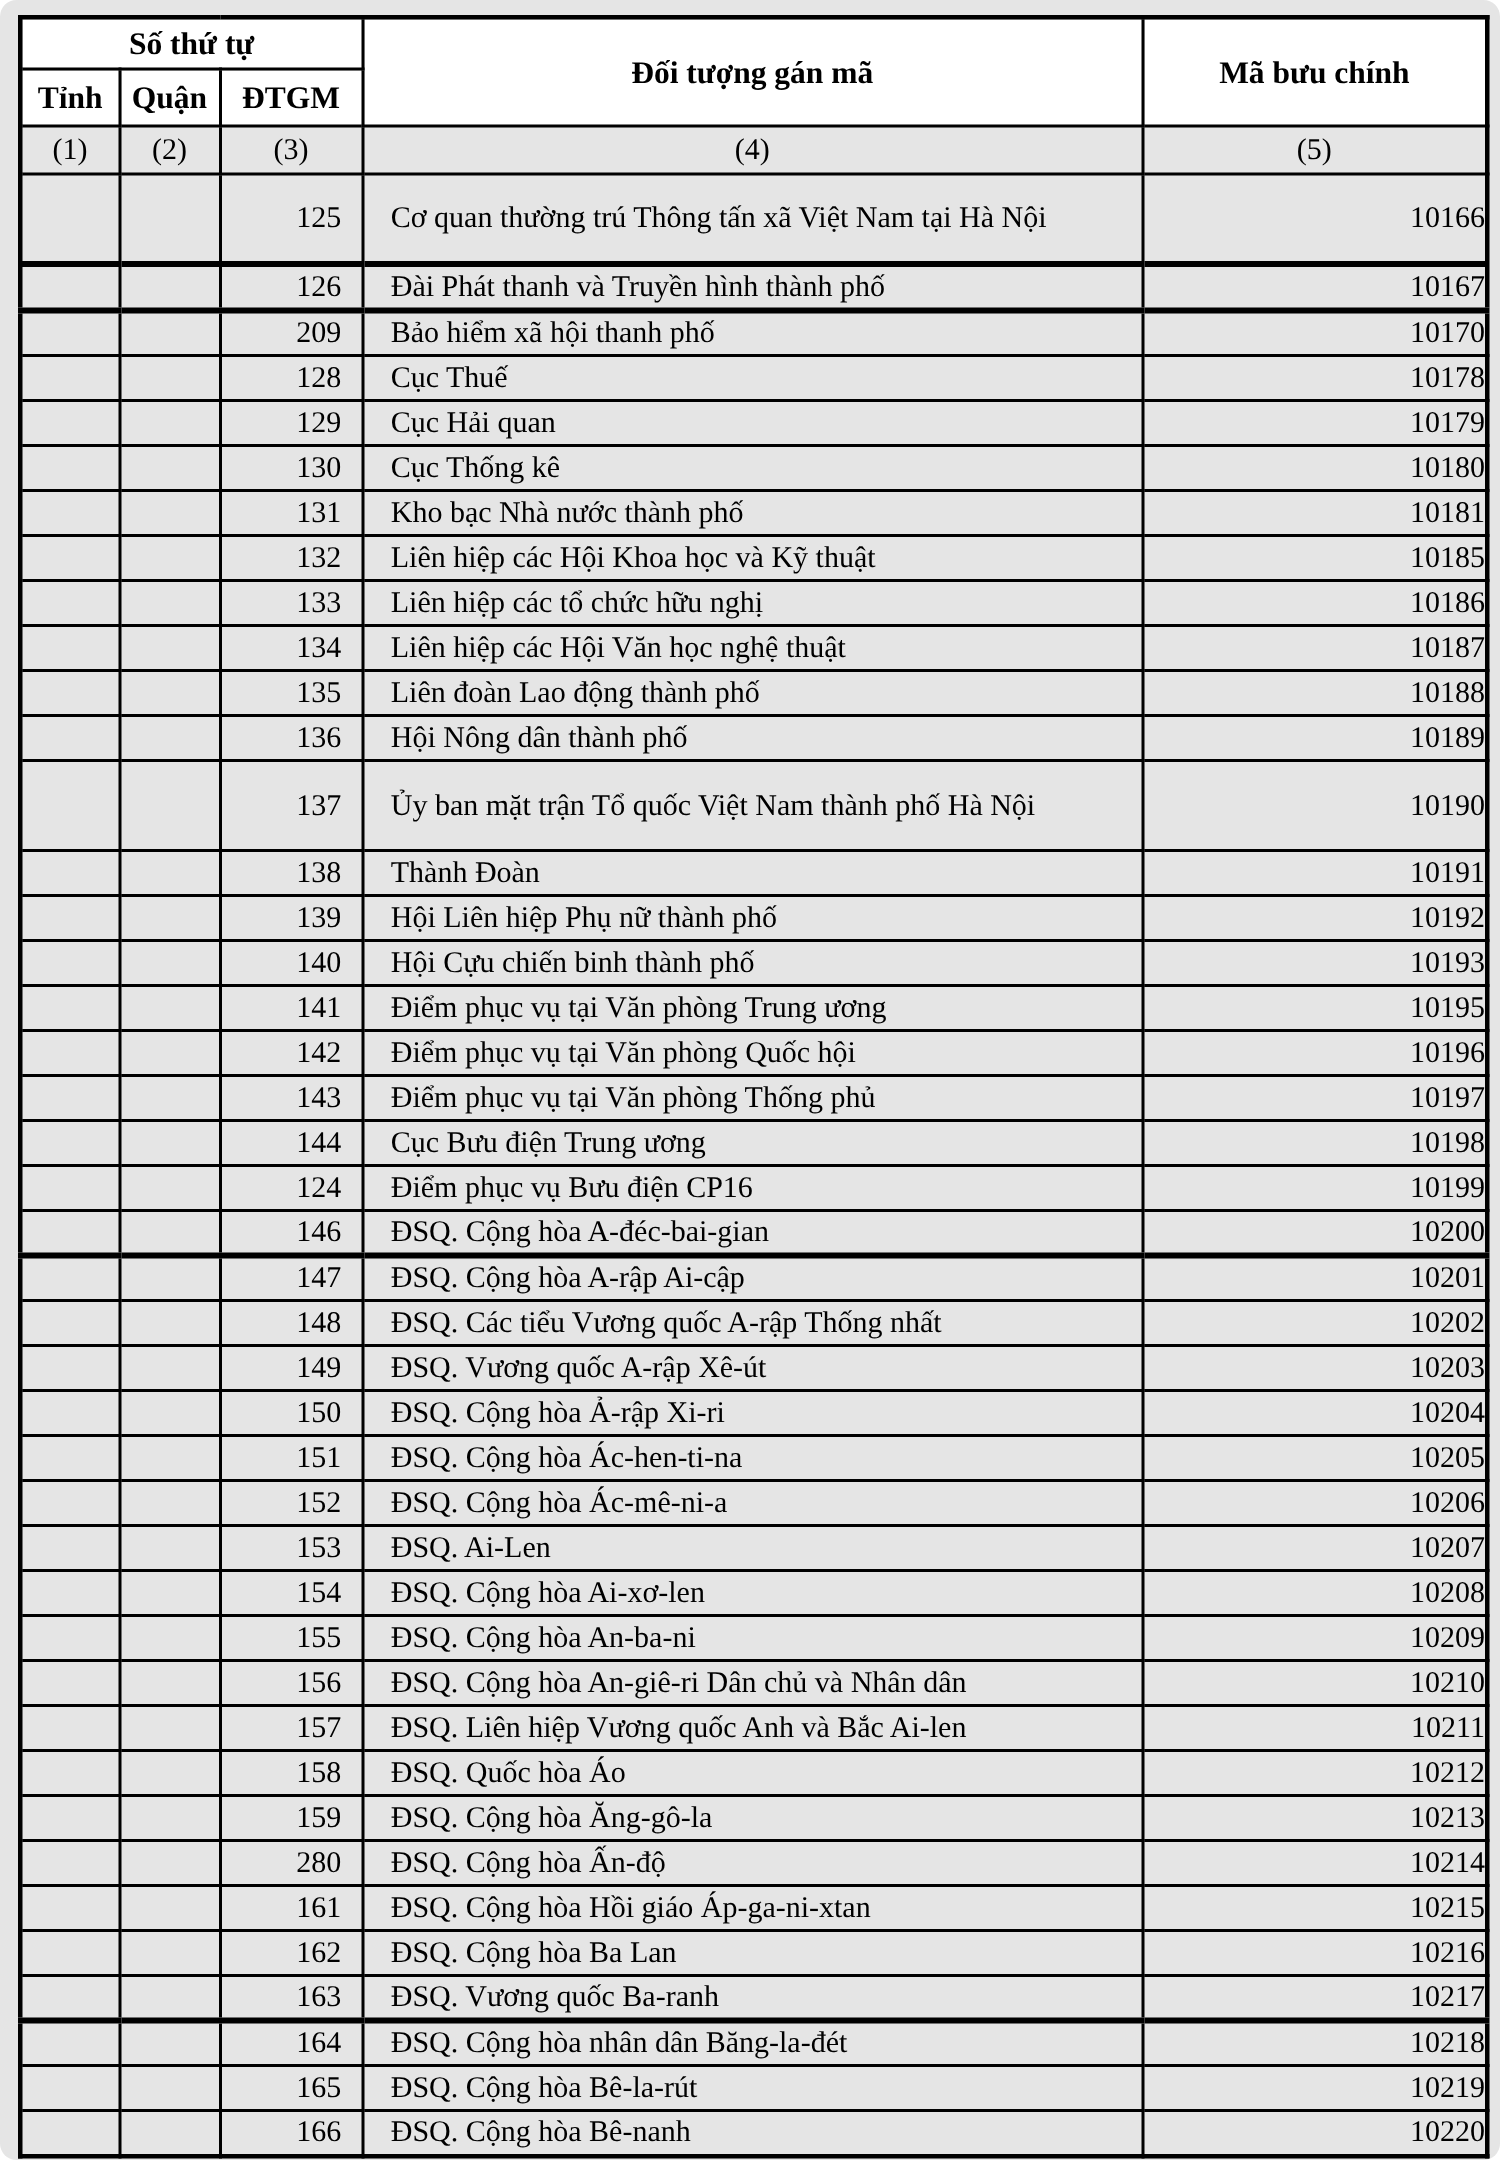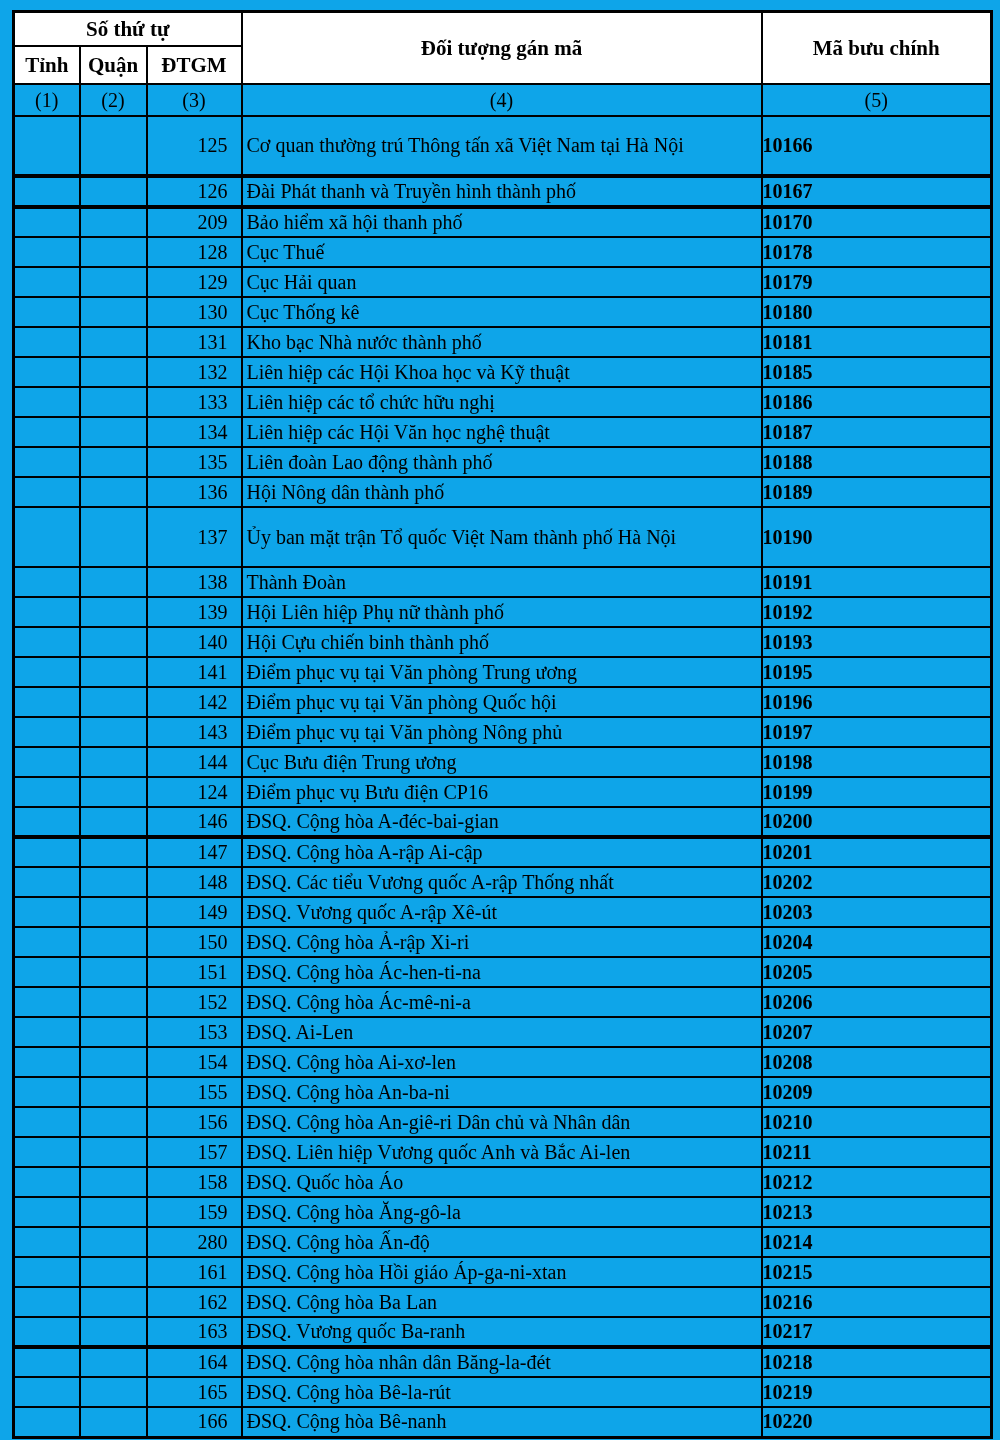--- a/index.html
+++ b/index.html
@@ -8,22 +8,23 @@
     background: #ffffff;
     width: 1000px;
     height: 1440px;
     font-family: "Liberation Serif", "DejaVu Serif", serif;
     color: #000000;
   }
   .page {
     position: relative;
     width: 1000px;
     height: 1440px;
-    background: #0ea5e9;
+    background: #e5e5e5;
     overflow: hidden;
+    border-radius: 11px;
   }
   table.doc-table {
     position: absolute;
     left: 12px;
     top: 10px;
     width: 978px;
     border-collapse: collapse;
     table-layout: fixed;
     border: 3px solid #000000;
   }
@@ -62,29 +63,28 @@
   .doc-table tbody tr.thick td { border-bottom-width: 4px; margin-left: 36px; }
 
   td.c-stt {
     font-size: 20px;
     text-align: right;
     padding-right: 13px;
   }
   td.c-obj {
     font-size: 20px;
     text-align: left;
-    padding-left: 4px;
+    padding-left: 18px;
     padding-right: 4px;
     line-height: 1.35;
   }
   tr.tall td.c-obj { text-align: justify; }
   td.c-code {
     font-size: 20px;
-    text-align: left;
-    font-weight: bold;
+    text-align: right;
   }
 </style>
 </head>
 <body>
 
 <div class="page">
   <table class="doc-table">
     <colgroup>
       <col class="c1">
         <col class="c2">
@@ -235,21 +235,21 @@
     <td class="c-tinh"></td>
     <td class="c-quan"></td>
     <td class="c-stt">142</td>
     <td class="c-obj">Điểm phục vụ tại Văn phòng Quốc hội</td>
     <td class="c-code">10196</td>
   </tr>
         <tr>
     <td class="c-tinh"></td>
     <td class="c-quan"></td>
     <td class="c-stt">143</td>
-    <td class="c-obj">Điểm phục vụ tại Văn phòng Nông phủ</td>
+    <td class="c-obj">Điểm phục vụ tại Văn phòng Thống phủ</td>
     <td class="c-code">10197</td>
   </tr>
         <tr>
     <td class="c-tinh"></td>
     <td class="c-quan"></td>
     <td class="c-stt">144</td>
     <td class="c-obj">Cục Bưu điện Trung ương</td>
     <td class="c-code">10198</td>
   </tr>
         <tr>

